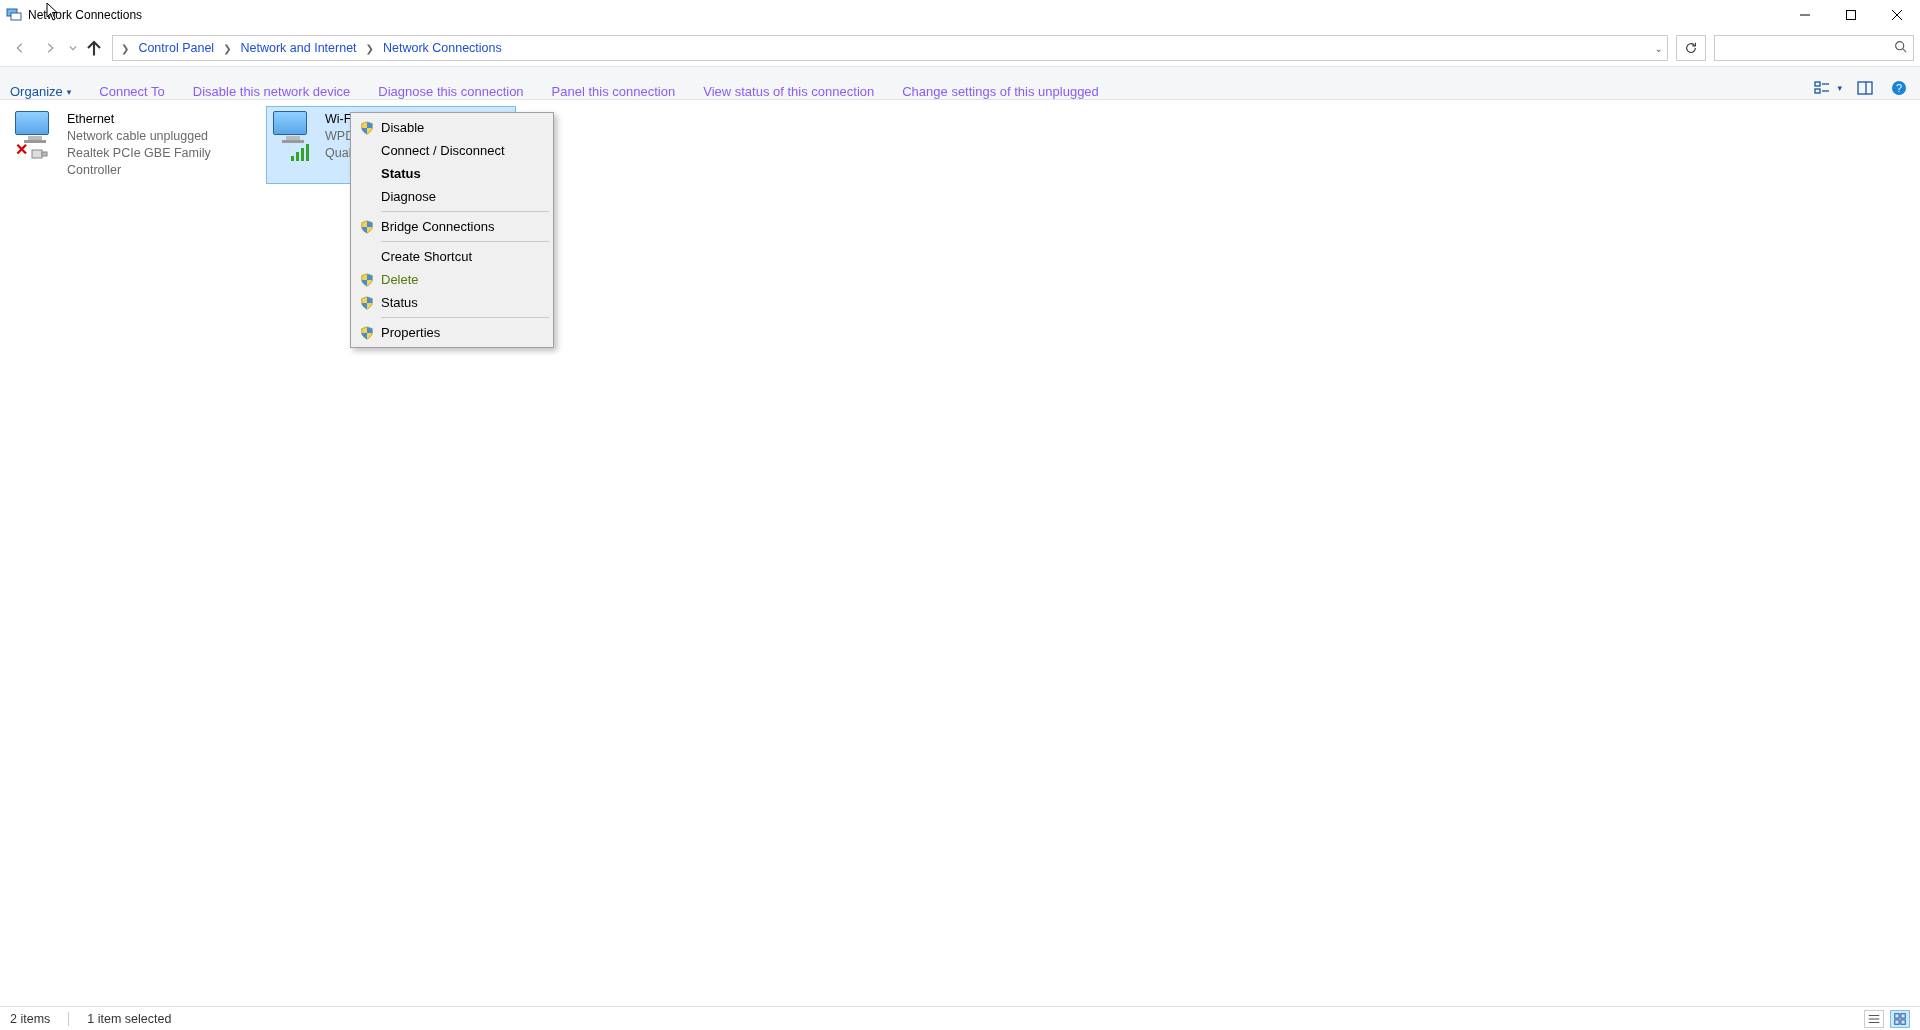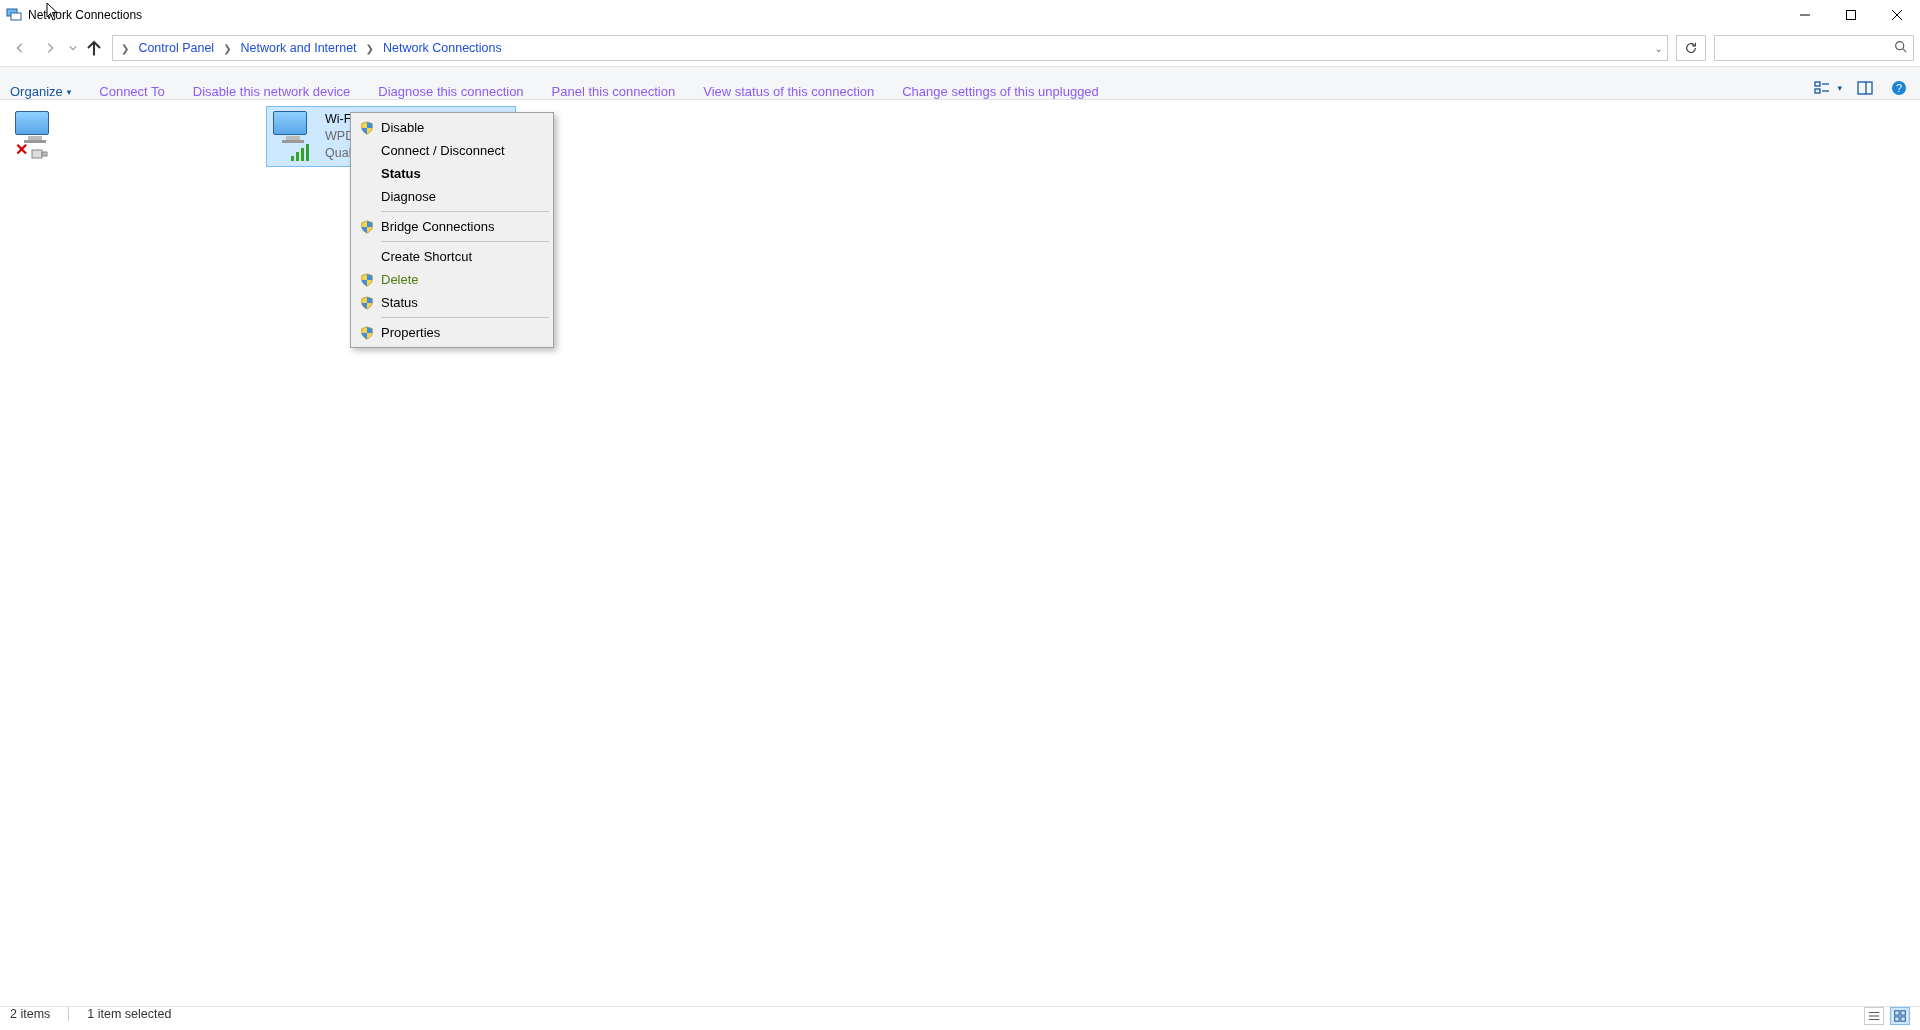--- a/index.html
+++ b/index.html
@@ -67,21 +67,21 @@
 
 
 .ctxmenu { position:absolute; left:350px; top:112px; width:204px; background:#f0f0f0; border:1px solid #a0a0a0; box-shadow: 3px 3px 6px rgba(0,0,0,0.25); padding: 3px 2px; font-size: 13px; z-index: 100; }
 .ctxmenu .row { height: 23px; display:flex; align-items:center; padding-left: 28px; position:relative; color:#000; }
 .ctxmenu .row.disabled { color:#4d7c0f; }
 .ctxmenu .row.bold { font-weight: 600; }
 .ctxmenu .sep { height:1px; background:#c8c8c8; margin:3px 2px 3px 28px; }
 .ctxmenu .shield { position:absolute; left:6px; width:16px; height:16px; display:flex; align-items:center; justify-content:center; }
 
 
-.statusbar { position: fixed; bottom:0; left:0; right:0; height:24px; border-top:1px solid #e3e3e3; background:#fff; display:flex; padding:0 10px; font-size:12.5px; color:#333; gap:18px; }
+.statusbar { position: fixed; bottom:0; left:0; right:0; height:24px; border-top:1px solid #e3e3e3; background:#fff; display:flex; align-items:center; padding:0 10px; font-size:12.5px; color:#333; gap:18px; }
 .statusbar .vsep { width:1px; height:14px; background:#ccc; }
 .statusbar-right { margin-left:auto; display:flex; gap:6px; }
 .statusbar-right .vbtn { width:20px; height:18px; border:1px solid #ccc; display:flex; align-items:center; justify-content:center; }
 .statusbar-right .vbtn.active { background:#cfe7fb; border-color:#7abdf3; }
 
 
 .cursor { position: fixed; left: 46px; top: 2px; z-index: 9999; pointer-events:none; }
 .cursor svg { width:14px; height:20px; }
 
 
@@ -211,20 +211,25 @@
           <div class="monitor-icon">
             <div class="screen"></div>
             <div class="stand"></div>
             <div class="base"></div>
           </div>
           <div class="redx">✕</div>
           <div class="plug"><svg viewBox="0 0 20 14">
               <rect x="1" y="3" width="10" height="8" fill="#ddd" stroke="#888"></rect>
               <rect x="11" y="5" width="5" height="4" fill="#bbb" stroke="#888"></rect>
             </svg></div>
+        </div>
+        <div class="adapter-text">
+          <div class="l1">Ethernet</div>
+          <div class="l2">Network cable unplugged</div>
+          <div class="l3">Realtek PCIe GBE Family Controller</div>
         </div>
       </div>
       <div class="adapter selected">
         <div class="adapter-iconwrap">
           <div class="monitor-icon">
             <div class="screen"></div>
             <div class="stand"></div>
             <div class="base"></div>
           </div>
           <div class="signal">

